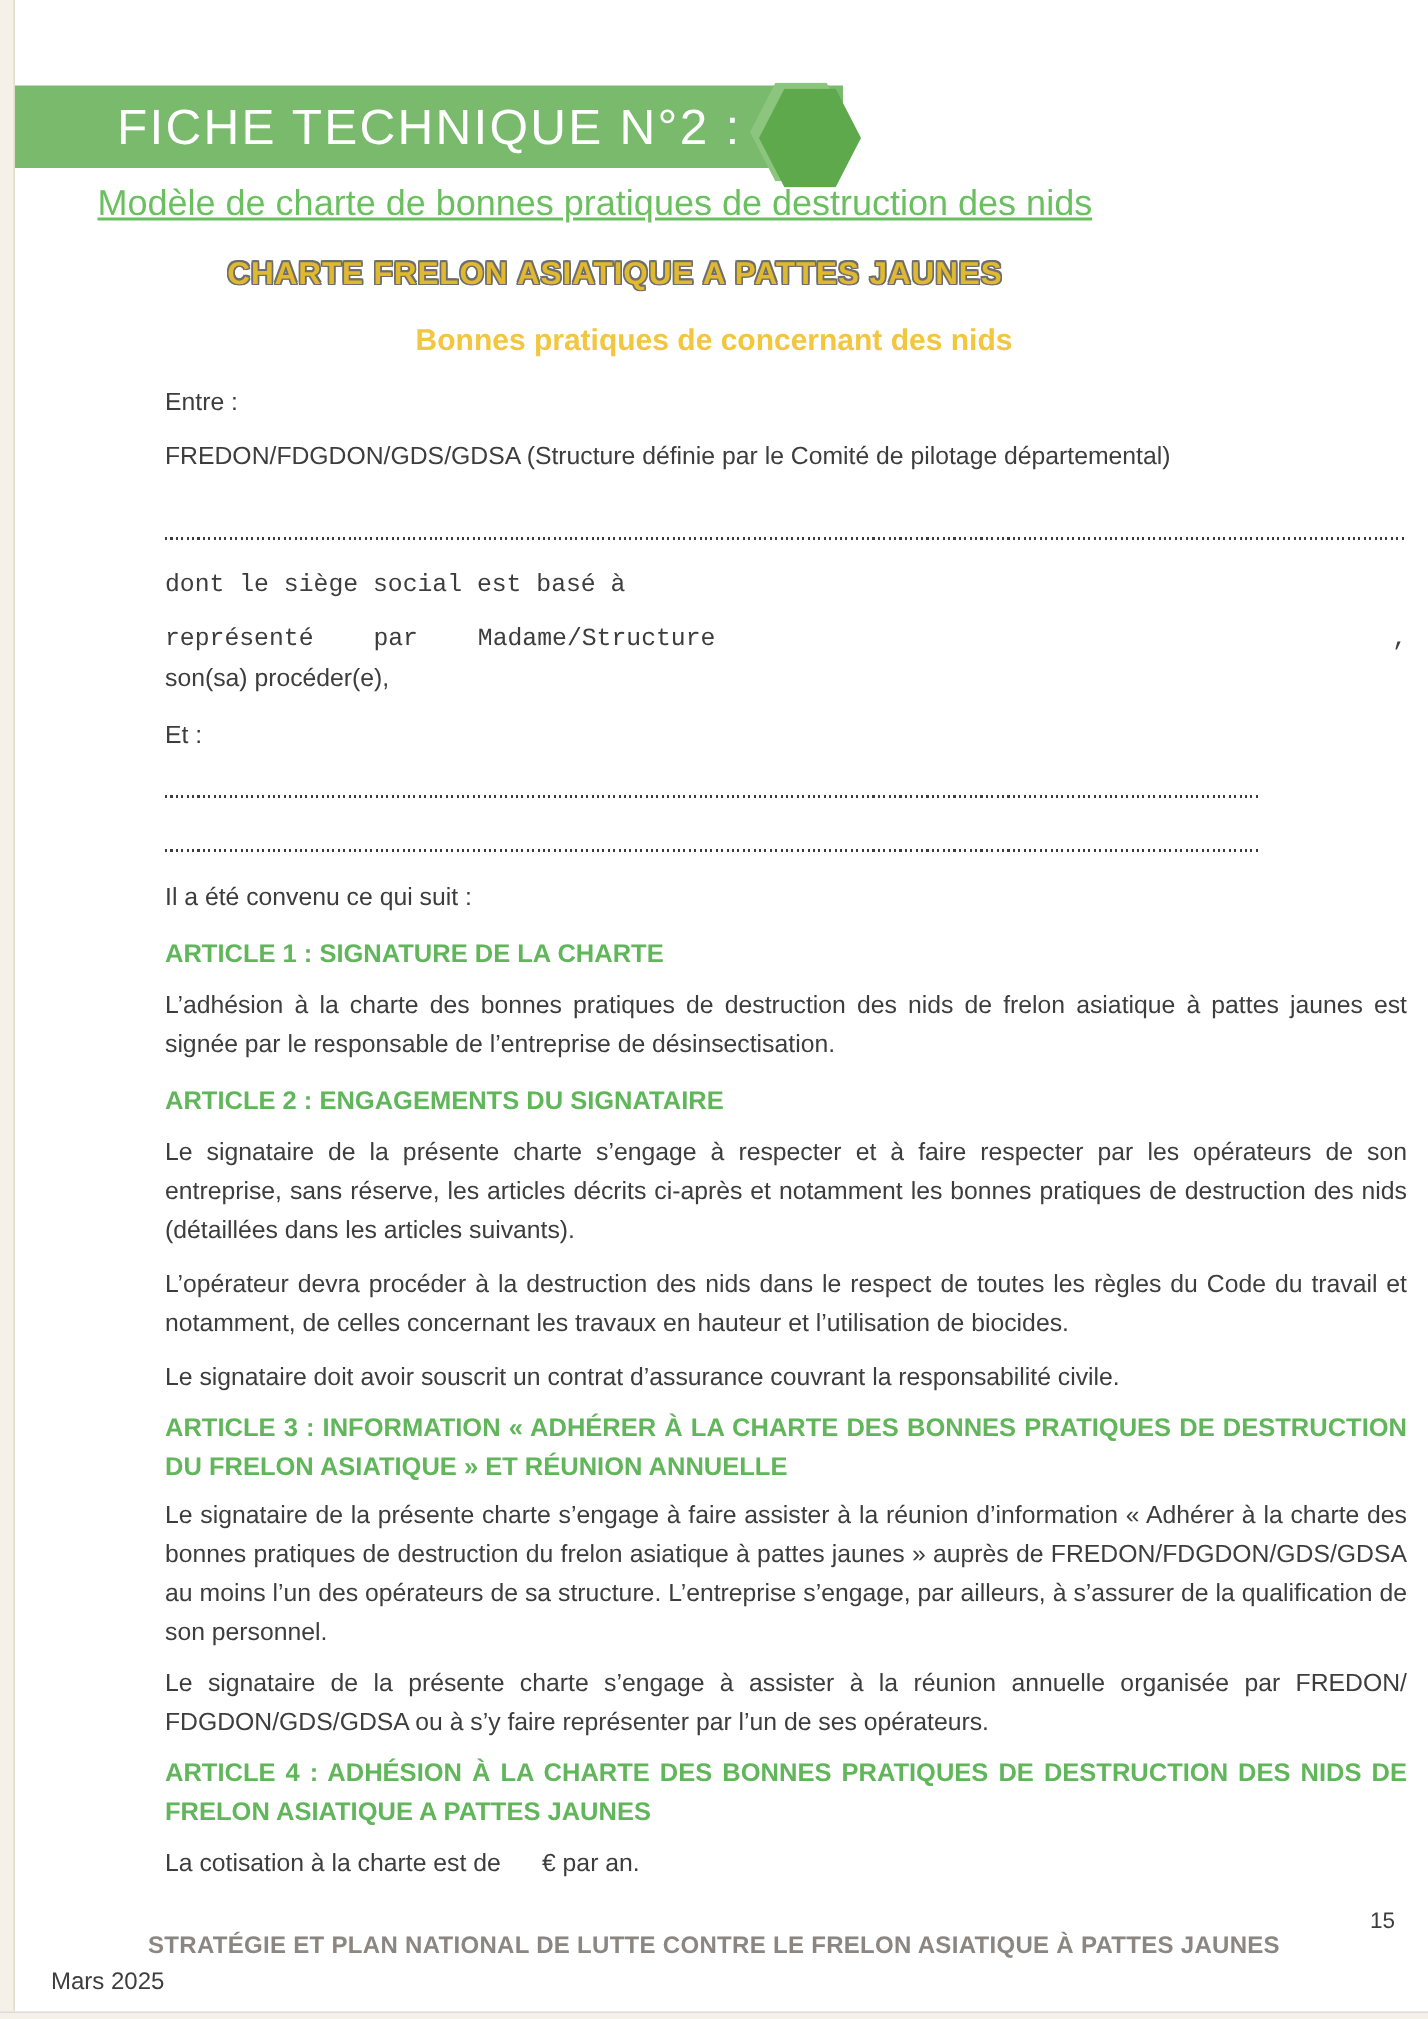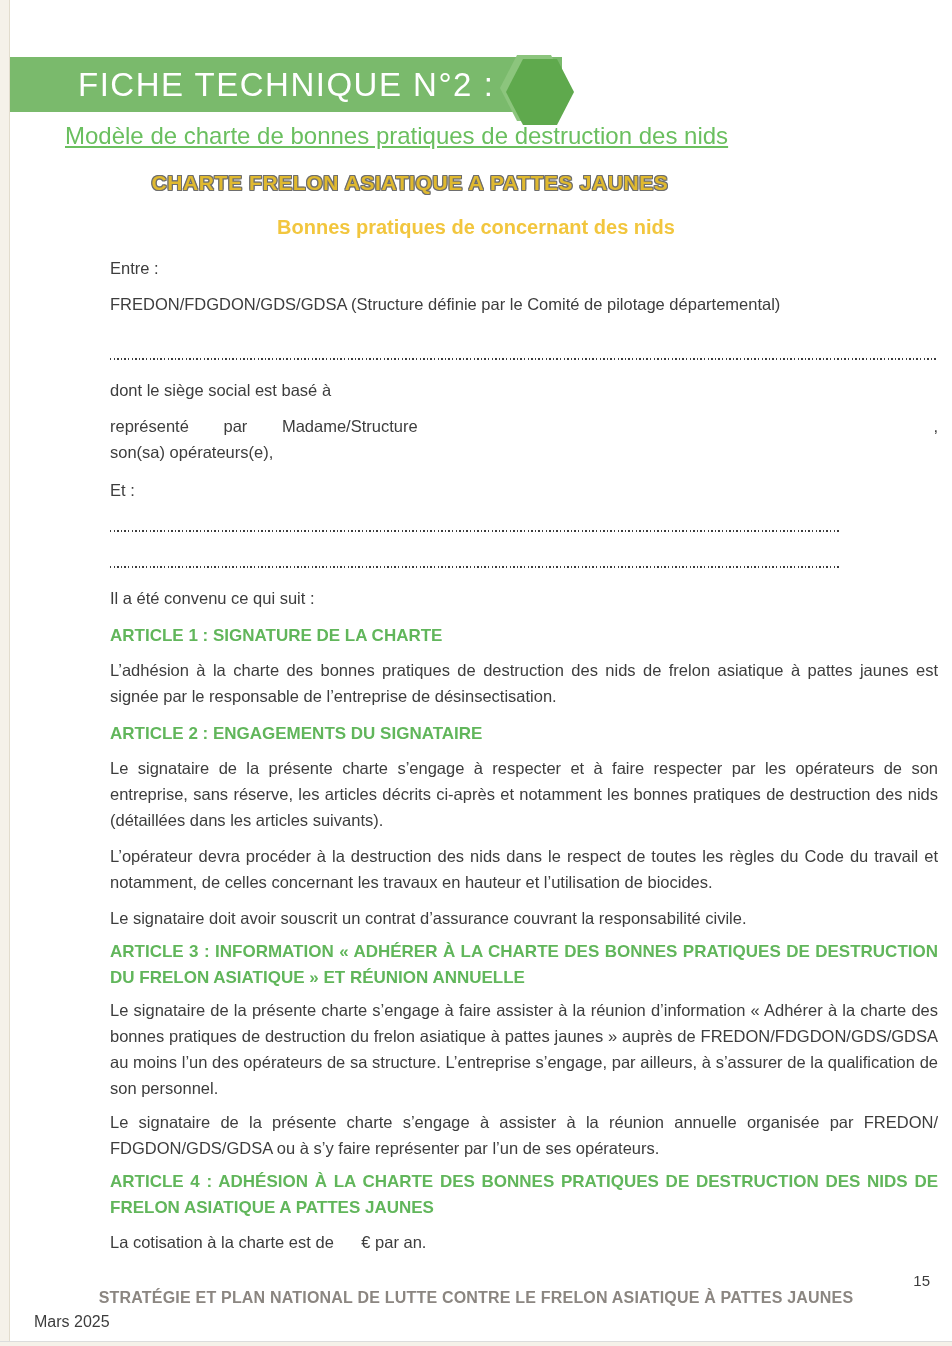--- a/index.html
+++ b/index.html
@@ -40,21 +40,21 @@
   .content h2{margin:0;font-size:17px;line-height:26px;font-weight:bold;
     color:var(--article-green,#61b65b);}
   .just{text-align:justify;}
   .mt6{margin-top:6px!important}.mt8{margin-top:8px!important}
   .mt10{margin-top:10px!important}.mt12{margin-top:12px!important}
   .mt24{margin-top:24px!important}
 
   .dotline{height:26px;background-image:repeating-linear-gradient(90deg,#3c3c3c 0 1.4px,transparent 1.4px 3.6px);
     background-size:100% 2px;background-repeat:no-repeat;background-position:left bottom 7px;}
   .dotline.short{width:730px;}
-  .fillrow{display:flex;align-items:flex-start;line-height:26px;}
+  .fillrow{display:flex;align-items:flex-start;line-height:26px;font-family:Liberation Mono, monospace;}
   .fillrow > span{white-space:nowrap;}
   .fill-dots{flex:1 1 auto;margin-left:7px;
     background-image:repeating-linear-gradient(90deg,#3c3c3c 0 1.4px,transparent 1.4px 3.6px);
     background-size:100% 2px;background-repeat:no-repeat;background-position:left bottom 7px;}
   .wide-words{word-spacing:30px;}
 
   
   .f-date{position:absolute;left:34px;top:1281px;font-size:16px;color:#3d3d3d;margin-top:32px;}
   .f-center{position:absolute;left:0;top:1289px;width:952px;text-align:center;
     font-size:16px;font-weight:bold;letter-spacing:.2px;color:var(--footer-gray,#8b8681);}
@@ -83,21 +83,21 @@
     <div class="dotline mt24"></div>
     <div class="fillrow mt10">
       <span>dont le siège social est basé à</span>
       <span class="fill-dots"></span>
     </div>
     <div class="fillrow mt10">
       <span class="wide-words">représenté par Madame/Structure</span>
       <span class="fill-dots"></span>
       <span>,</span>
     </div>
-    <p>son(sa) opérateurs(e),</p>
+    <p>son(sa) procéder(e),</p>
     <p class="mt12">Et :</p>
     <div class="dotline short mt10"></div>
     <div class="dotline short mt10"></div>
     <p class="mt10">Il a été convenu ce qui suit :</p>
 
     <h2 class="mt12">ARTICLE 1 : SIGNATURE DE LA CHARTE</h2>
     <p class="mt8 just">L’adhésion à la charte des bonnes pratiques de destruction des nids de frelon asiatique à pattes jaunes est signée par le responsable de l’entreprise de désinsectisation.</p>
 
     <h2 class="mt12">ARTICLE 2 : ENGAGEMENTS DU SIGNATAIRE</h2>
     <p class="mt8 just">Le signataire de la présente charte s’engage à respecter et à faire respecter par les opérateurs de son entreprise, sans réserve, les articles décrits ci-après et notamment les bonnes pratiques de destruction des nids (détaillées dans les articles suivants).</p>

